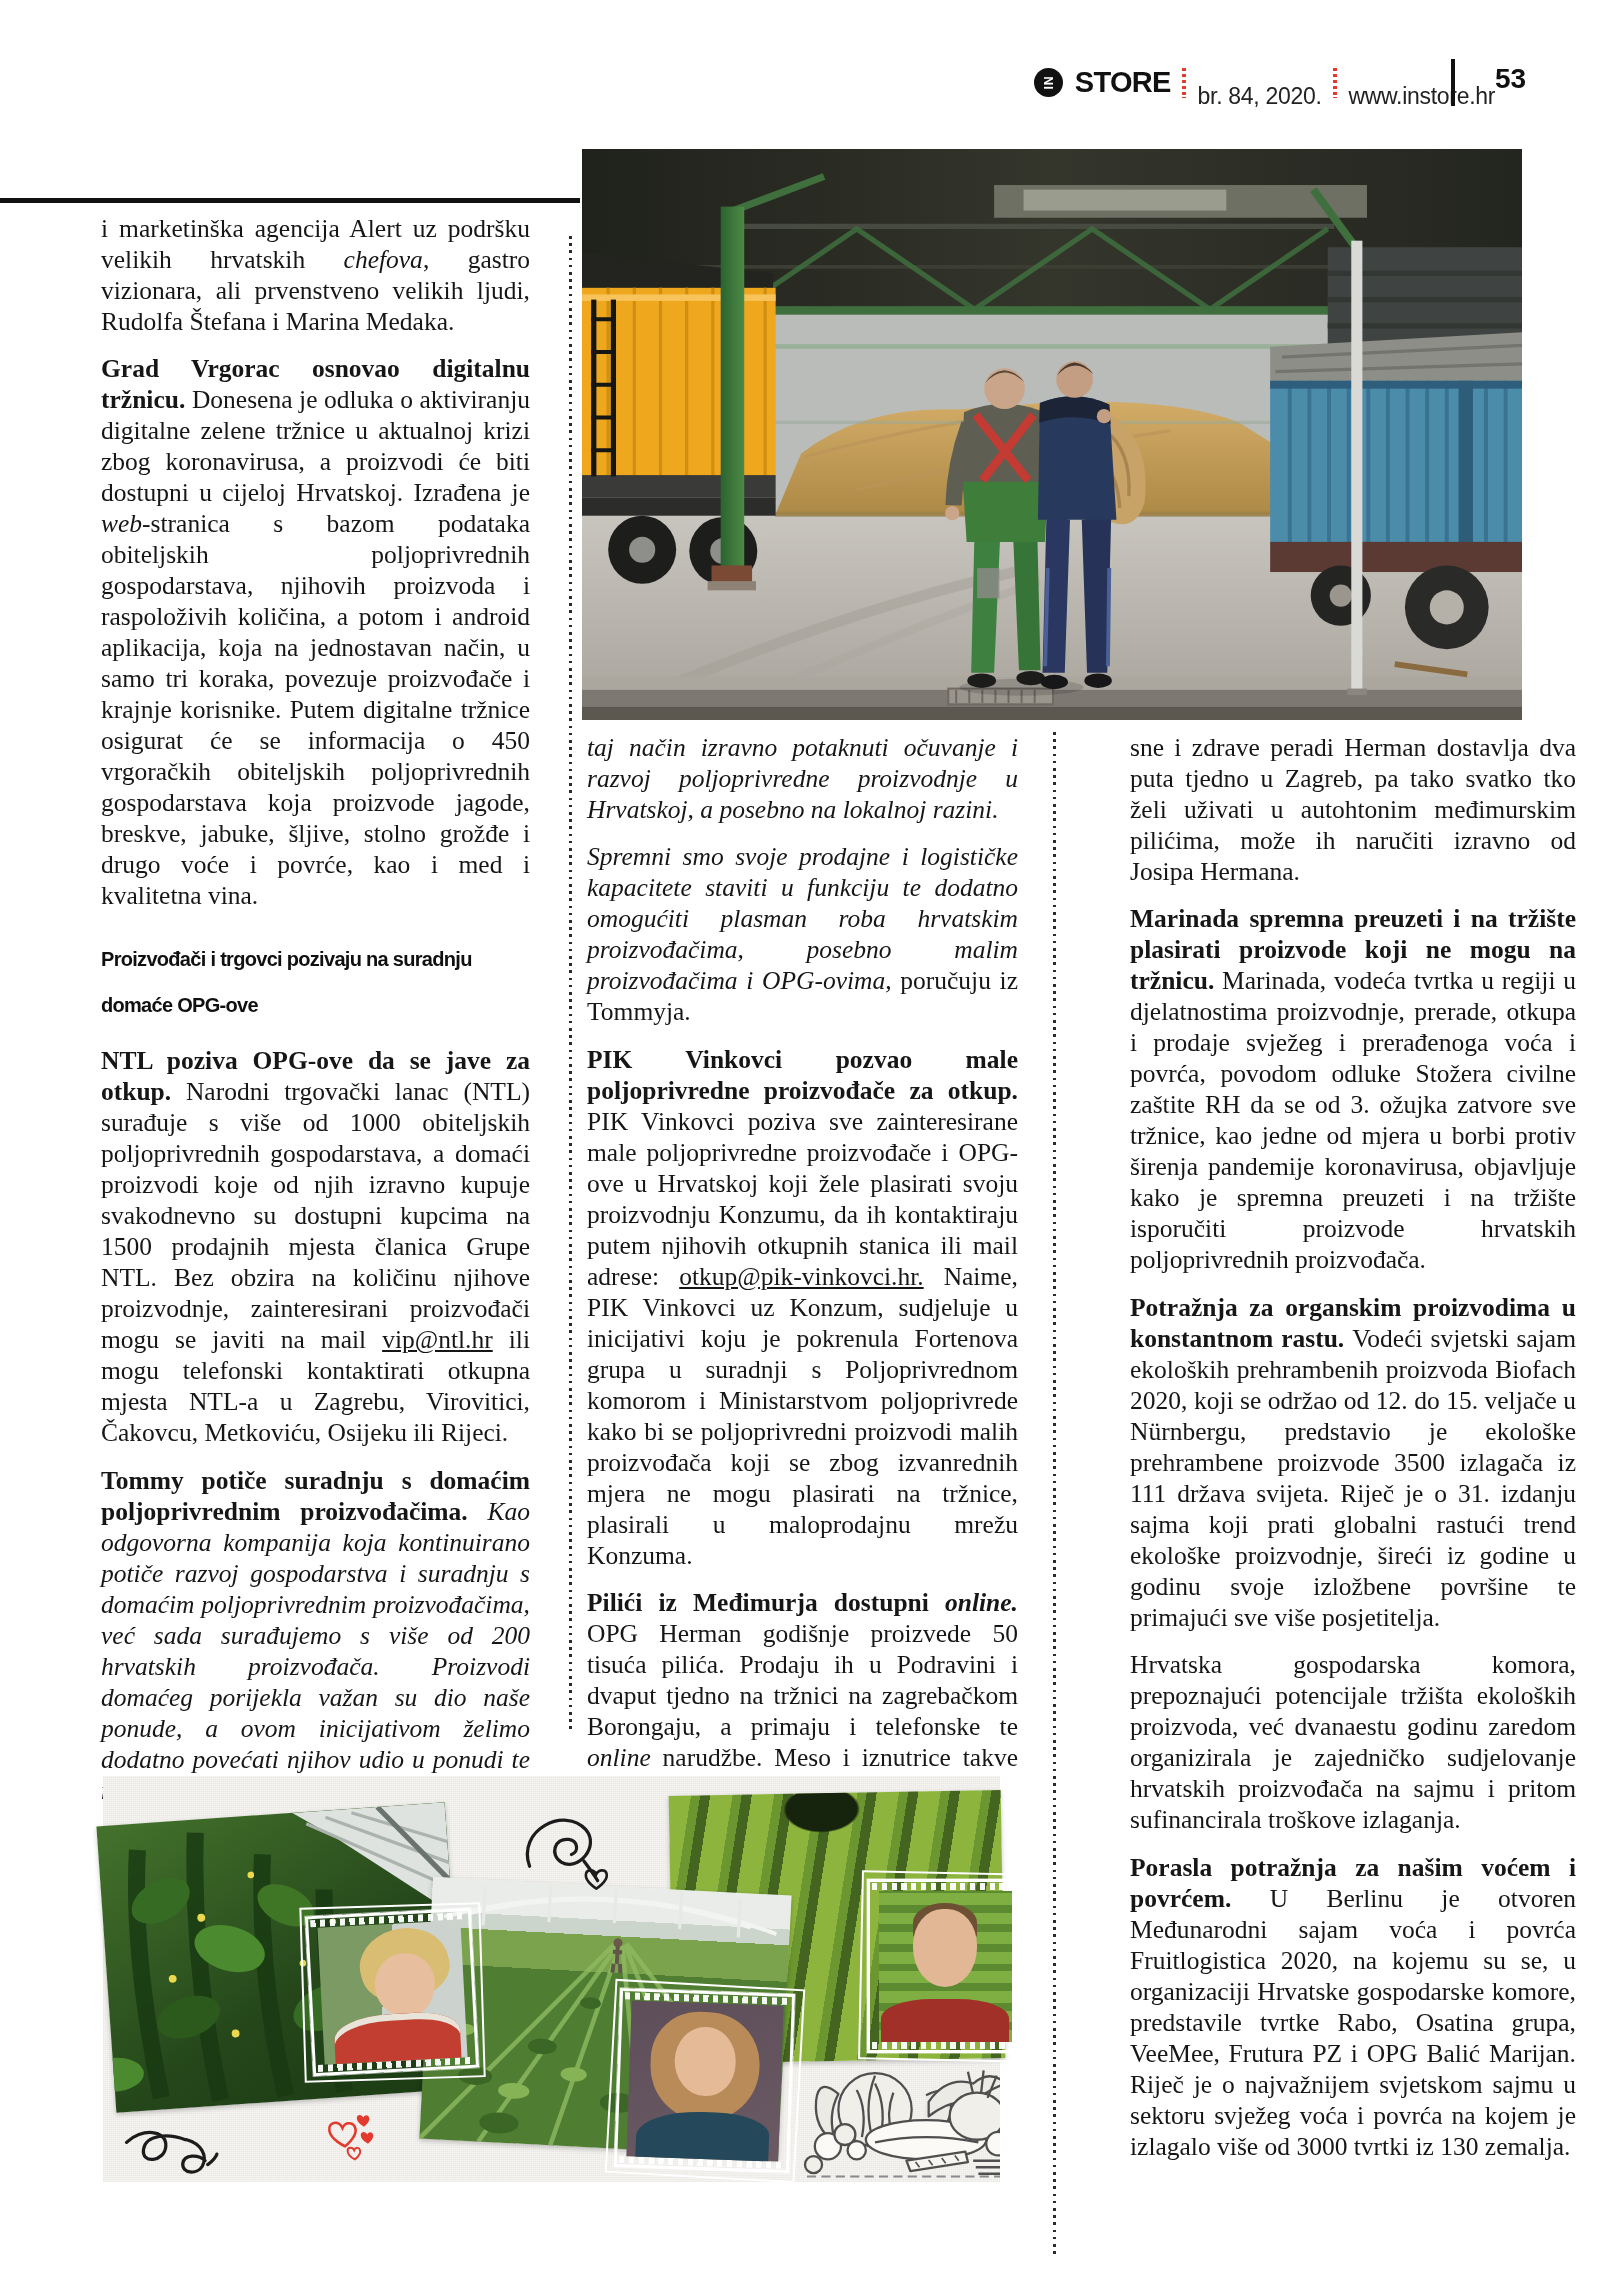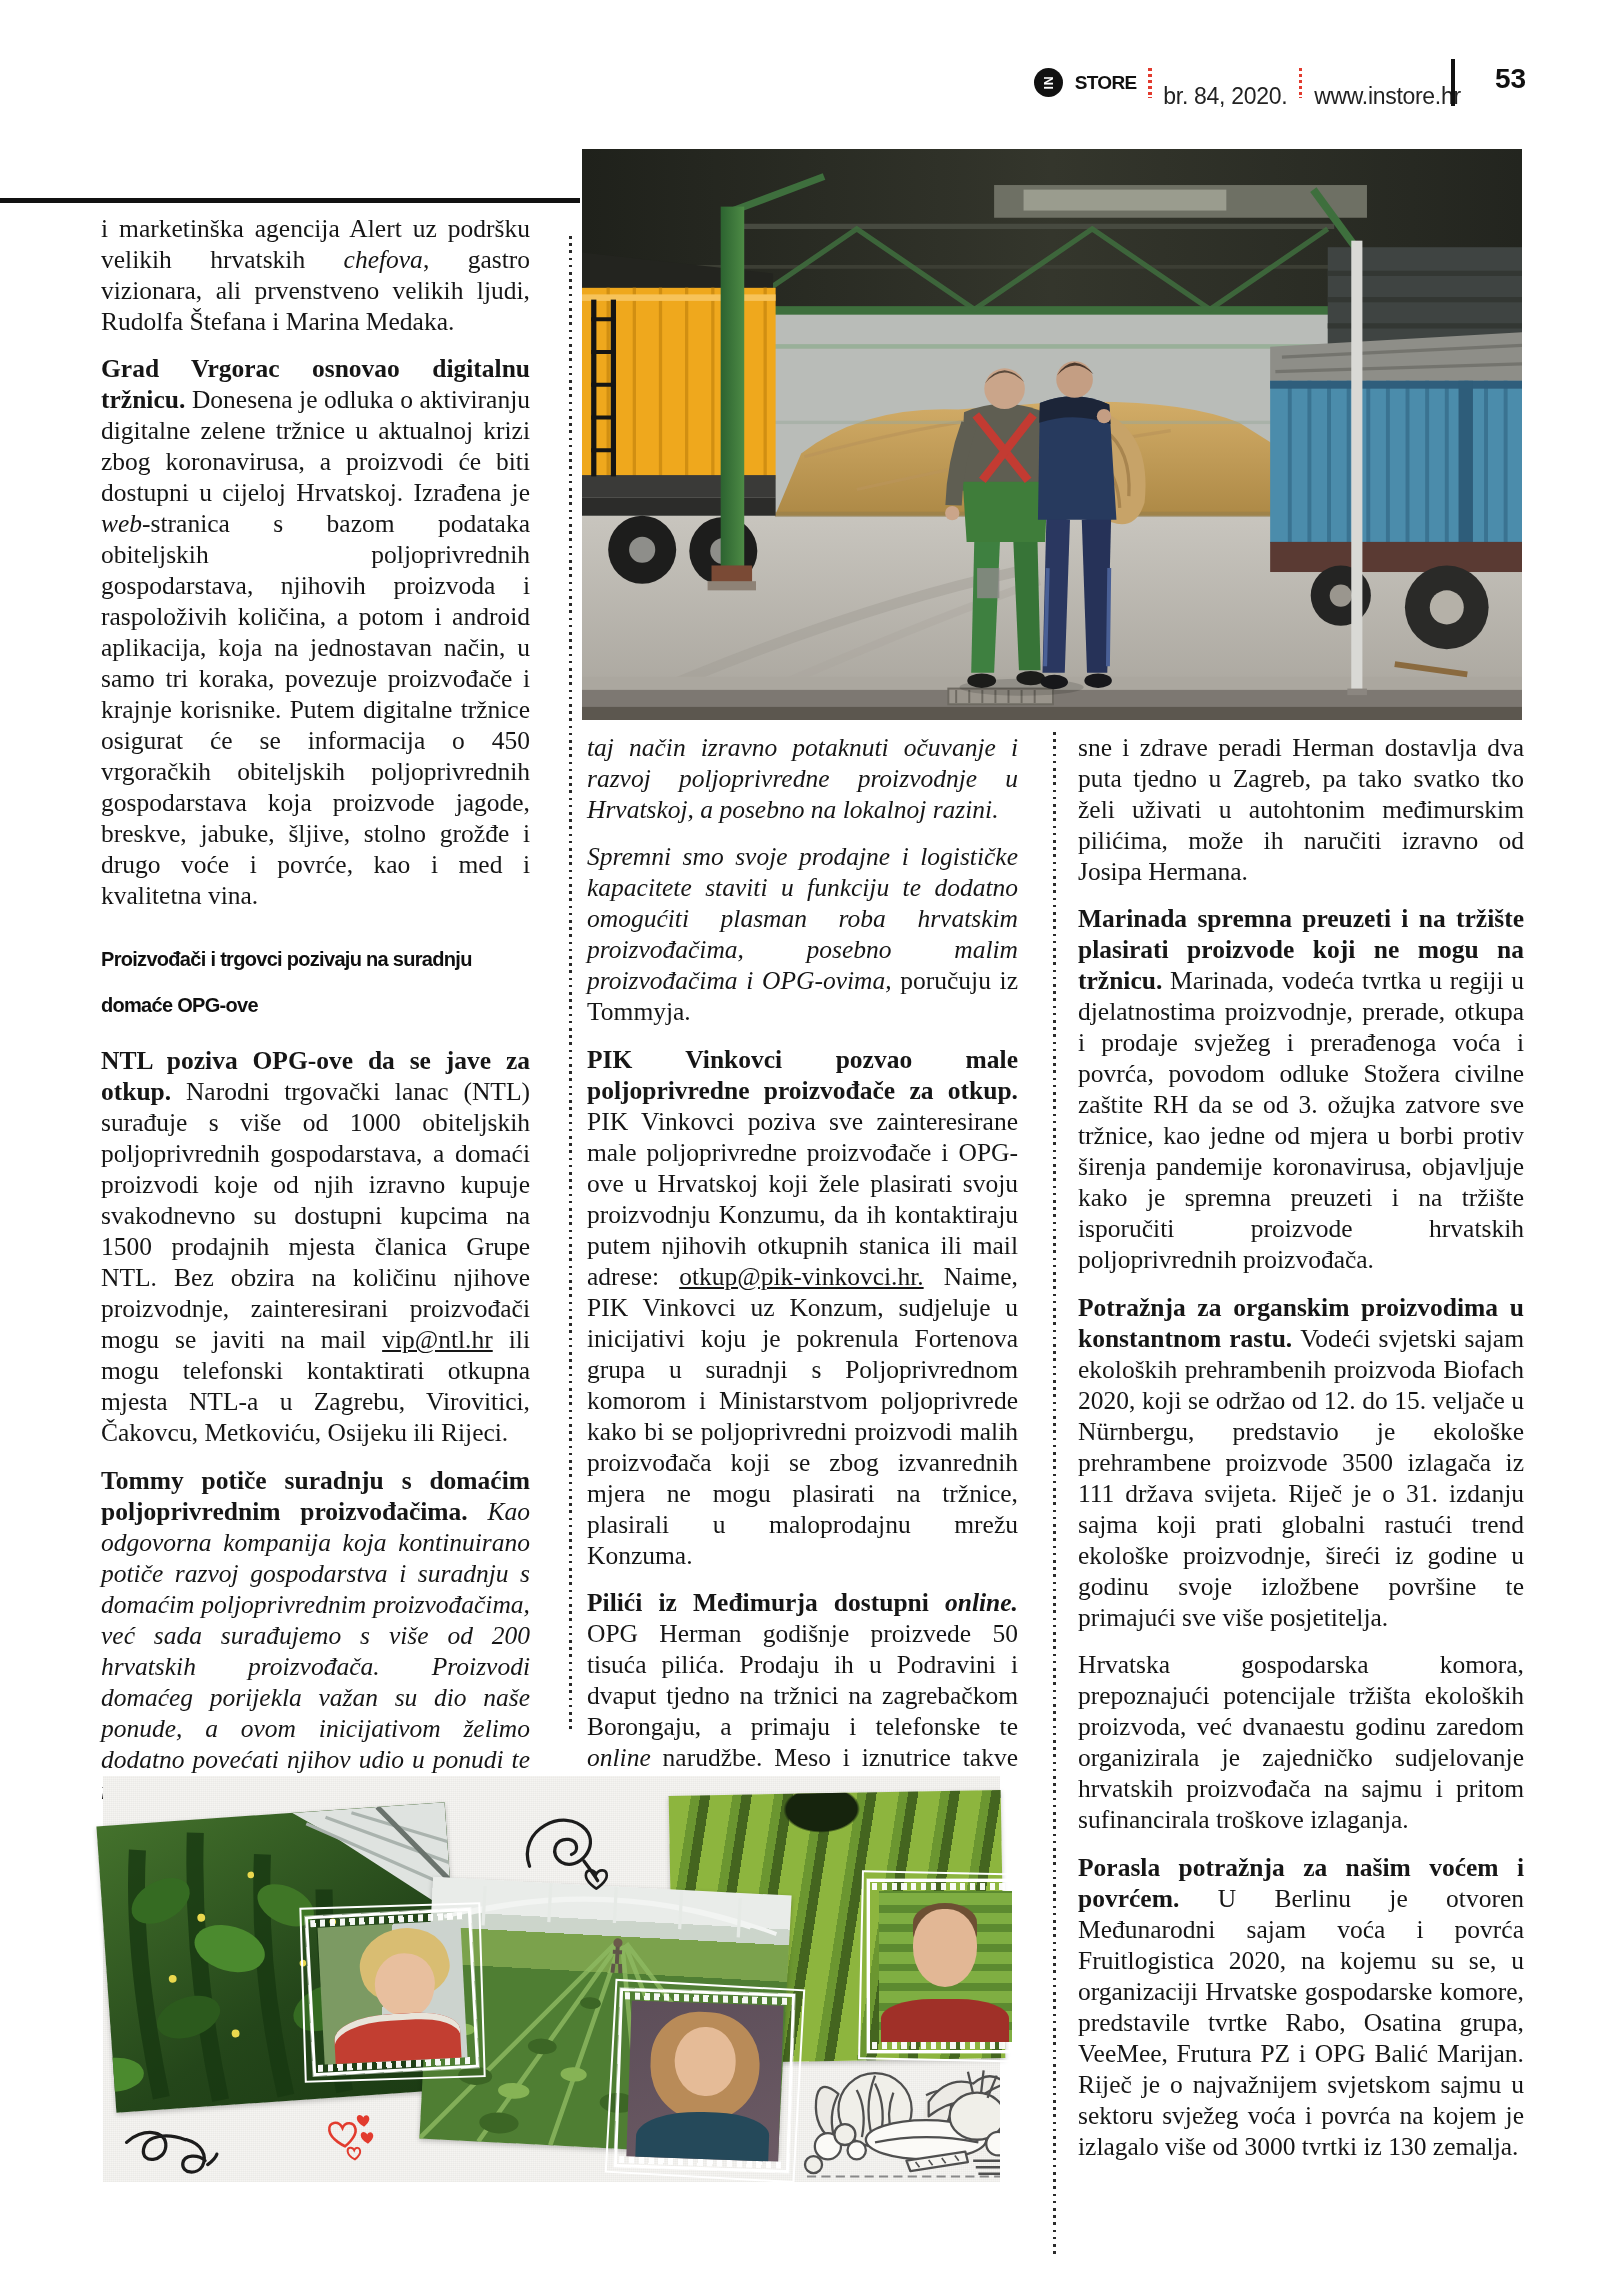--- a/index.html
+++ b/index.html
@@ -5,41 +5,41 @@
   html,body{margin:0;padding:0;}
   body{width:1623px;height:2295px;position:relative;background:#ffffff;
        font-family:"Liberation Serif", serif;color:#151515;overflow:hidden;}
 
   
   .header{position:absolute;left:1034px;top:64px;height:37px;display:flex;align-items:center;gap:11.8px;
           font-family:"Liberation Sans", sans-serif;}
   .logo-circle{width:29px;height:29px;border-radius:50%;background:#111;color:#fff;display:flex;
                align-items:center;justify-content:center;font-weight:700;font-size:12.4px;letter-spacing:0.7px;
                transform:rotate(-90deg);}
-  .mag-name{font-size:19px;font-weight:800;letter-spacing:-0.7px;color:#111;}
+  .mag-name{font-size:29px;font-weight:800;letter-spacing:-0.7px;color:#111;}
   .dotsep{width:3.3px;height:30px;background-image:repeating-linear-gradient(to bottom,#e23b2e 0 3.3px,transparent 3.3px 5.9px);}
   .issue,.site{font-size:23px;color:#222;letter-spacing:-0.3px;margin-top:28px;}
   .page-divider{position:absolute;left:1451px;top:59px;width:3.9px;height:47px;background:#111;}
   .page-num{position:absolute;left:1495px;top:63px;font-family:"Liberation Sans",sans-serif;
             font-weight:800;font-size:28px;color:#111;}
 
   
   .top-rule{position:absolute;left:0;top:198px;width:580px;height:4.6px;background:#111;}
   .vdots{position:absolute;width:2.6px;background-image:repeating-linear-gradient(to bottom,#2b2b2b 0 2.6px,transparent 2.6px 7.2px);}
   #vdots-1{left:569px;top:236px;height:1498px;}
   #vdots-2{left:1053px;top:732px;height:1525px;}
 
   
   .col{position:absolute;text-align:justify;font-size:25.5px;line-height:31px;color:#161616;}
   .col p{margin:0 0 16.4px 0;}
   .col h3{font-family:"Liberation Sans",sans-serif;font-size:20px;line-height:46px;font-weight:700;
           letter-spacing:-0.7px;text-align:left;margin:25px 0 17px 0;color:#101010;}
   .col-left{left:101px;top:213px;width:429px;}
   .col-mid{left:587px;top:732px;width:431px;}
-  .col-right{left:1078px;top:732px;width:446px;}
+  .col-right{left:1130px;top:732px;width:446px;}
   .seg-r{font-style:normal;}
   .seg-b{font-weight:bold;margin-top:48px;}
   .seg-i{font-style:italic;}
   .seg-bi{font-weight:bold;font-style:italic;}
   a.seg-iu{text-decoration:underline;color:inherit;cursor:pointer;}
 
   
   .photo{position:absolute;left:582px;top:149px;width:940px;height:571px;}
 
   

